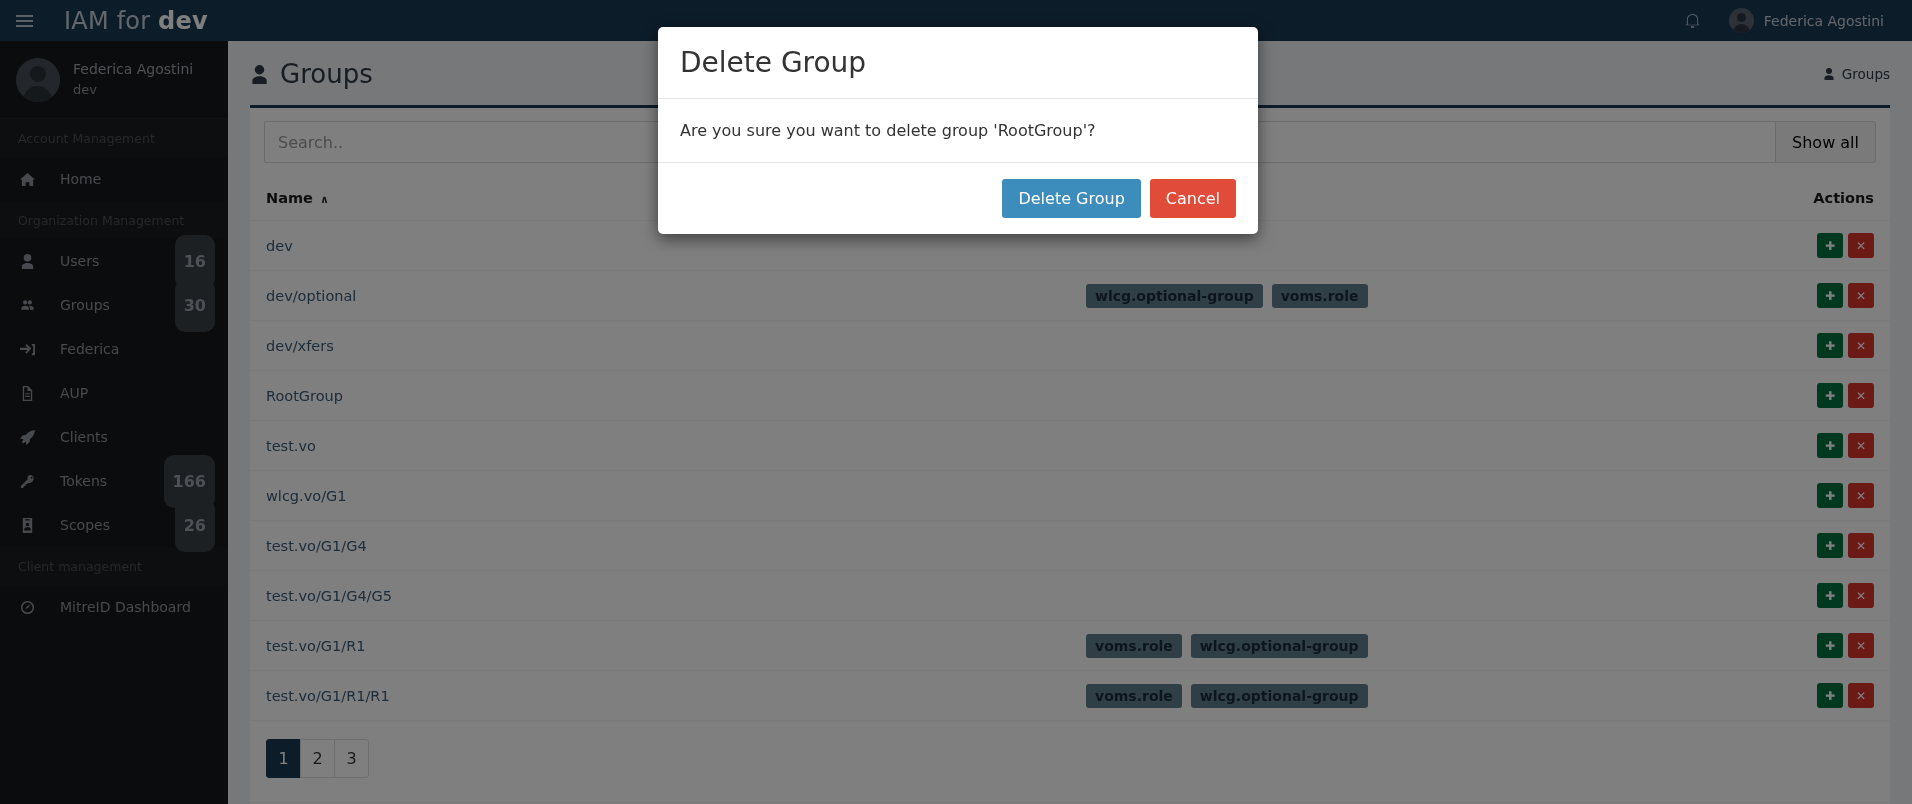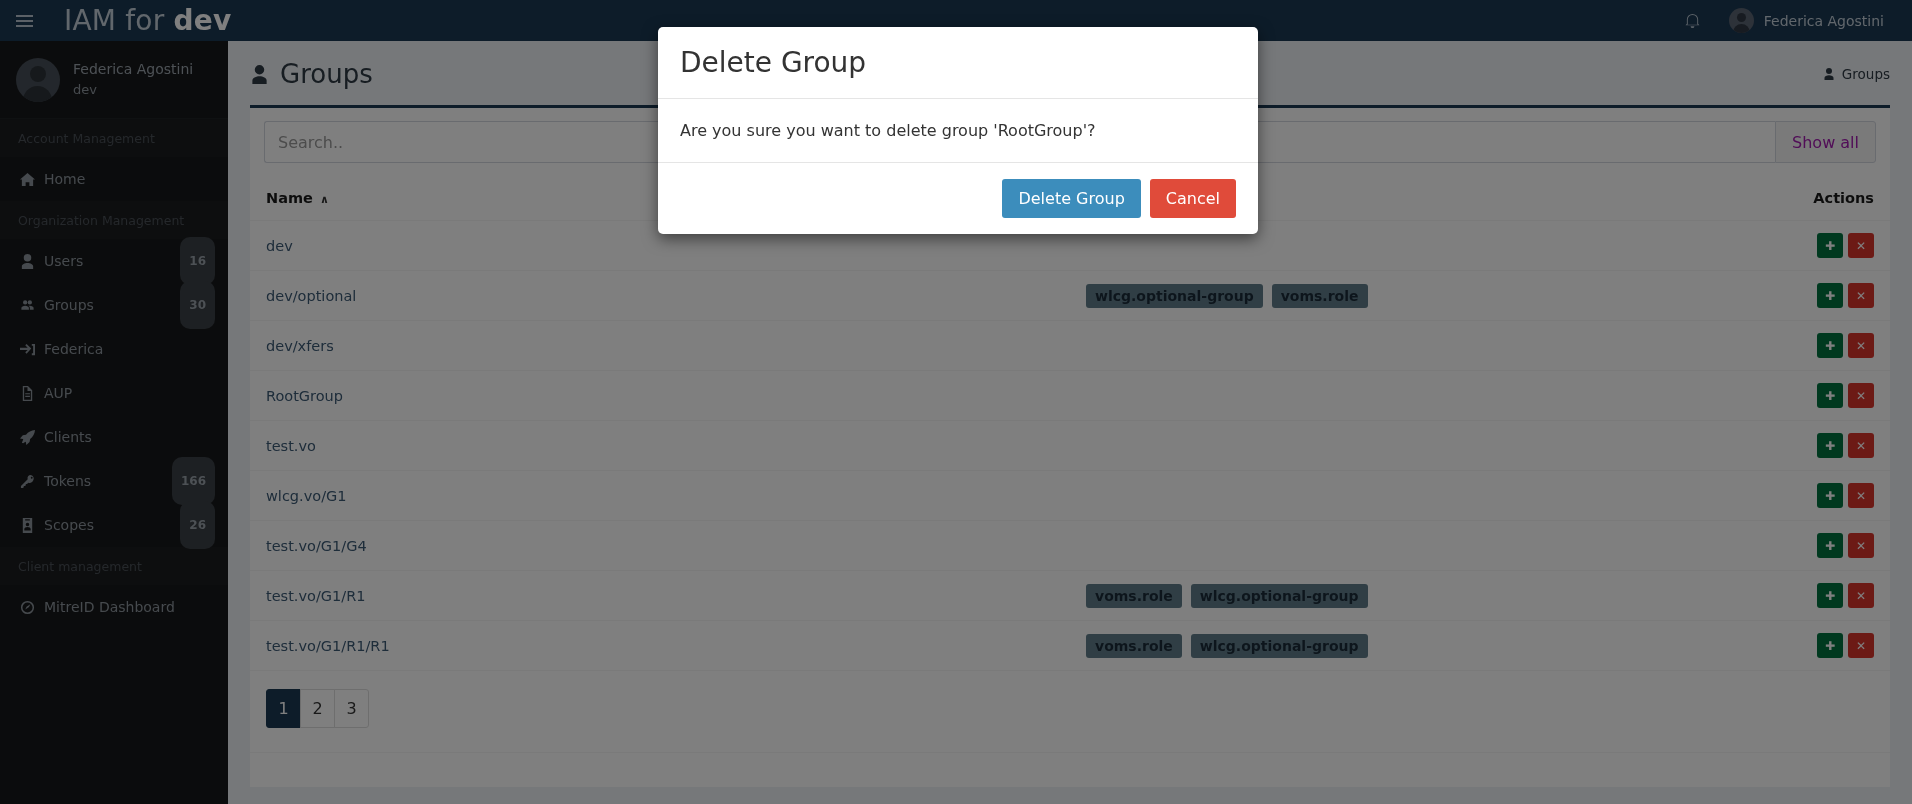--- a/index.html
+++ b/index.html
@@ -19,21 +19,21 @@
   }
   .burger {
     width: 48px; height: 41px; display: flex; align-items: center;
     justify-content: center; cursor: pointer;
   }
   .burger .bars { width: 17px; }
   .burger .bars span {
     display: block; height: 2px; background: #b6c3cf; margin: 3px 0;
   }
   .brand {
-    color: #c3ced8; font-size: 28px; margin-left: 16px;
+    color: #c3ced8; font-size: 24px; margin-left: 16px;
     letter-spacing: .2px; font-weight: 400;
   }
   .brand b { color: #ffffff; font-weight: 700; }
   .topbar-right {
     margin-left: auto; display: flex; align-items: center; height: 41px;
     padding-right: 22px; gap: 0;
   }
   .bell {
     width: 44px; height: 41px; display: flex; align-items: center;
     justify-content: center; cursor: pointer;
@@ -91,23 +91,23 @@
     display: flex; align-items: center; height: 44px;
     padding: 0 13px 0 17px; color: #8d959c; font-size: 14px;
     cursor: pointer; border-left: 3px solid transparent;
     text-decoration: none;
   }
   .side-item .ico {
     width: 24px; display: flex; align-items: center; justify-content: flex-start;
     flex: none;
   }
   .side-item .ico svg { width: 15px; height: 15px; fill: #8d959c; }
-  .side-item .lbl { flex: 1; }
+  .side-item .lbl { flex: 1; margin-left: 16px; }
   .side-badge {
-    background: #3b4046; color: #9aa3ab; font-size: 12px;
+    background: #3b4046; color: #9aa3ab; font-size: 16px;
     border-radius: 10px; padding: 17px 9px; min-width: 28px;
     text-align: center; font-weight: 600;
   }
 
   
   .content {
     position: absolute; top: 41px; left: 228px; right: 0; bottom: 0;
     background: #ecf0f5; overflow: hidden;
   }
   .page-head {
@@ -134,21 +134,21 @@
   .search-input {
     flex: 1; height: 42px; border: 1px solid #d2d6de; border-right: none;
     border-radius: 3px 0 0 3px; padding: 0 13px; font-size: 16px;
     color: #3b82f6; background: #fff; outline: none;
     font-family: "DejaVu Sans", "Liberation Sans", sans-serif;
   }
   .search-input::placeholder { color: #999; }
   .show-all {
     height: 42px; border: 1px solid #d2d6de; background: #f4f4f4;
     border-radius: 0 3px 3px 0; padding: 0 16px; font-size: 16px;
-    color: #a21caf; cursor: pointer;
+    color: #000000; cursor: pointer;
     font-family: "DejaVu Sans", "Liberation Sans", sans-serif;
   }
 
   table.grid { width: 100%; border-collapse: collapse; }
   table.grid th {
     text-align: left; font-size: 14.5px; color: #1a1a1a;
     padding: 14px 16px; font-weight: 700;
     border-bottom: 1px solid #f4f4f4;
   }
   table.grid th.col-name { width: 820px; }
@@ -482,20 +482,36 @@
                   <button class="btn-sq btn-add">
                     <span>✚</span>
                   </button>
                   <button class="btn-sq btn-del">
                     <span>✕</span>
                   </button>
                 </div>
               </td>
             </tr>
             <tr>
+              <td><a class="glink">test.vo/G1/G4/G5</a></td>
+              <td>
+                <div class="tags"></div>
+              </td>
+              <td>
+                <div class="acts">
+                  <button class="btn-sq btn-add">
+                    <span>✚</span>
+                  </button>
+                  <button class="btn-sq btn-del">
+                    <span>✕</span>
+                  </button>
+                </div>
+              </td>
+            </tr>
+            <tr>
               <td><a class="glink">test.vo/G1/R1</a></td>
               <td>
                 <div class="tags">
                   <span class="tag">voms.role</span>
                   <span class="tag">wlcg.optional-group</span>
                 </div>
               </td>
               <td>
                 <div class="acts">
                   <button class="btn-sq btn-add">

